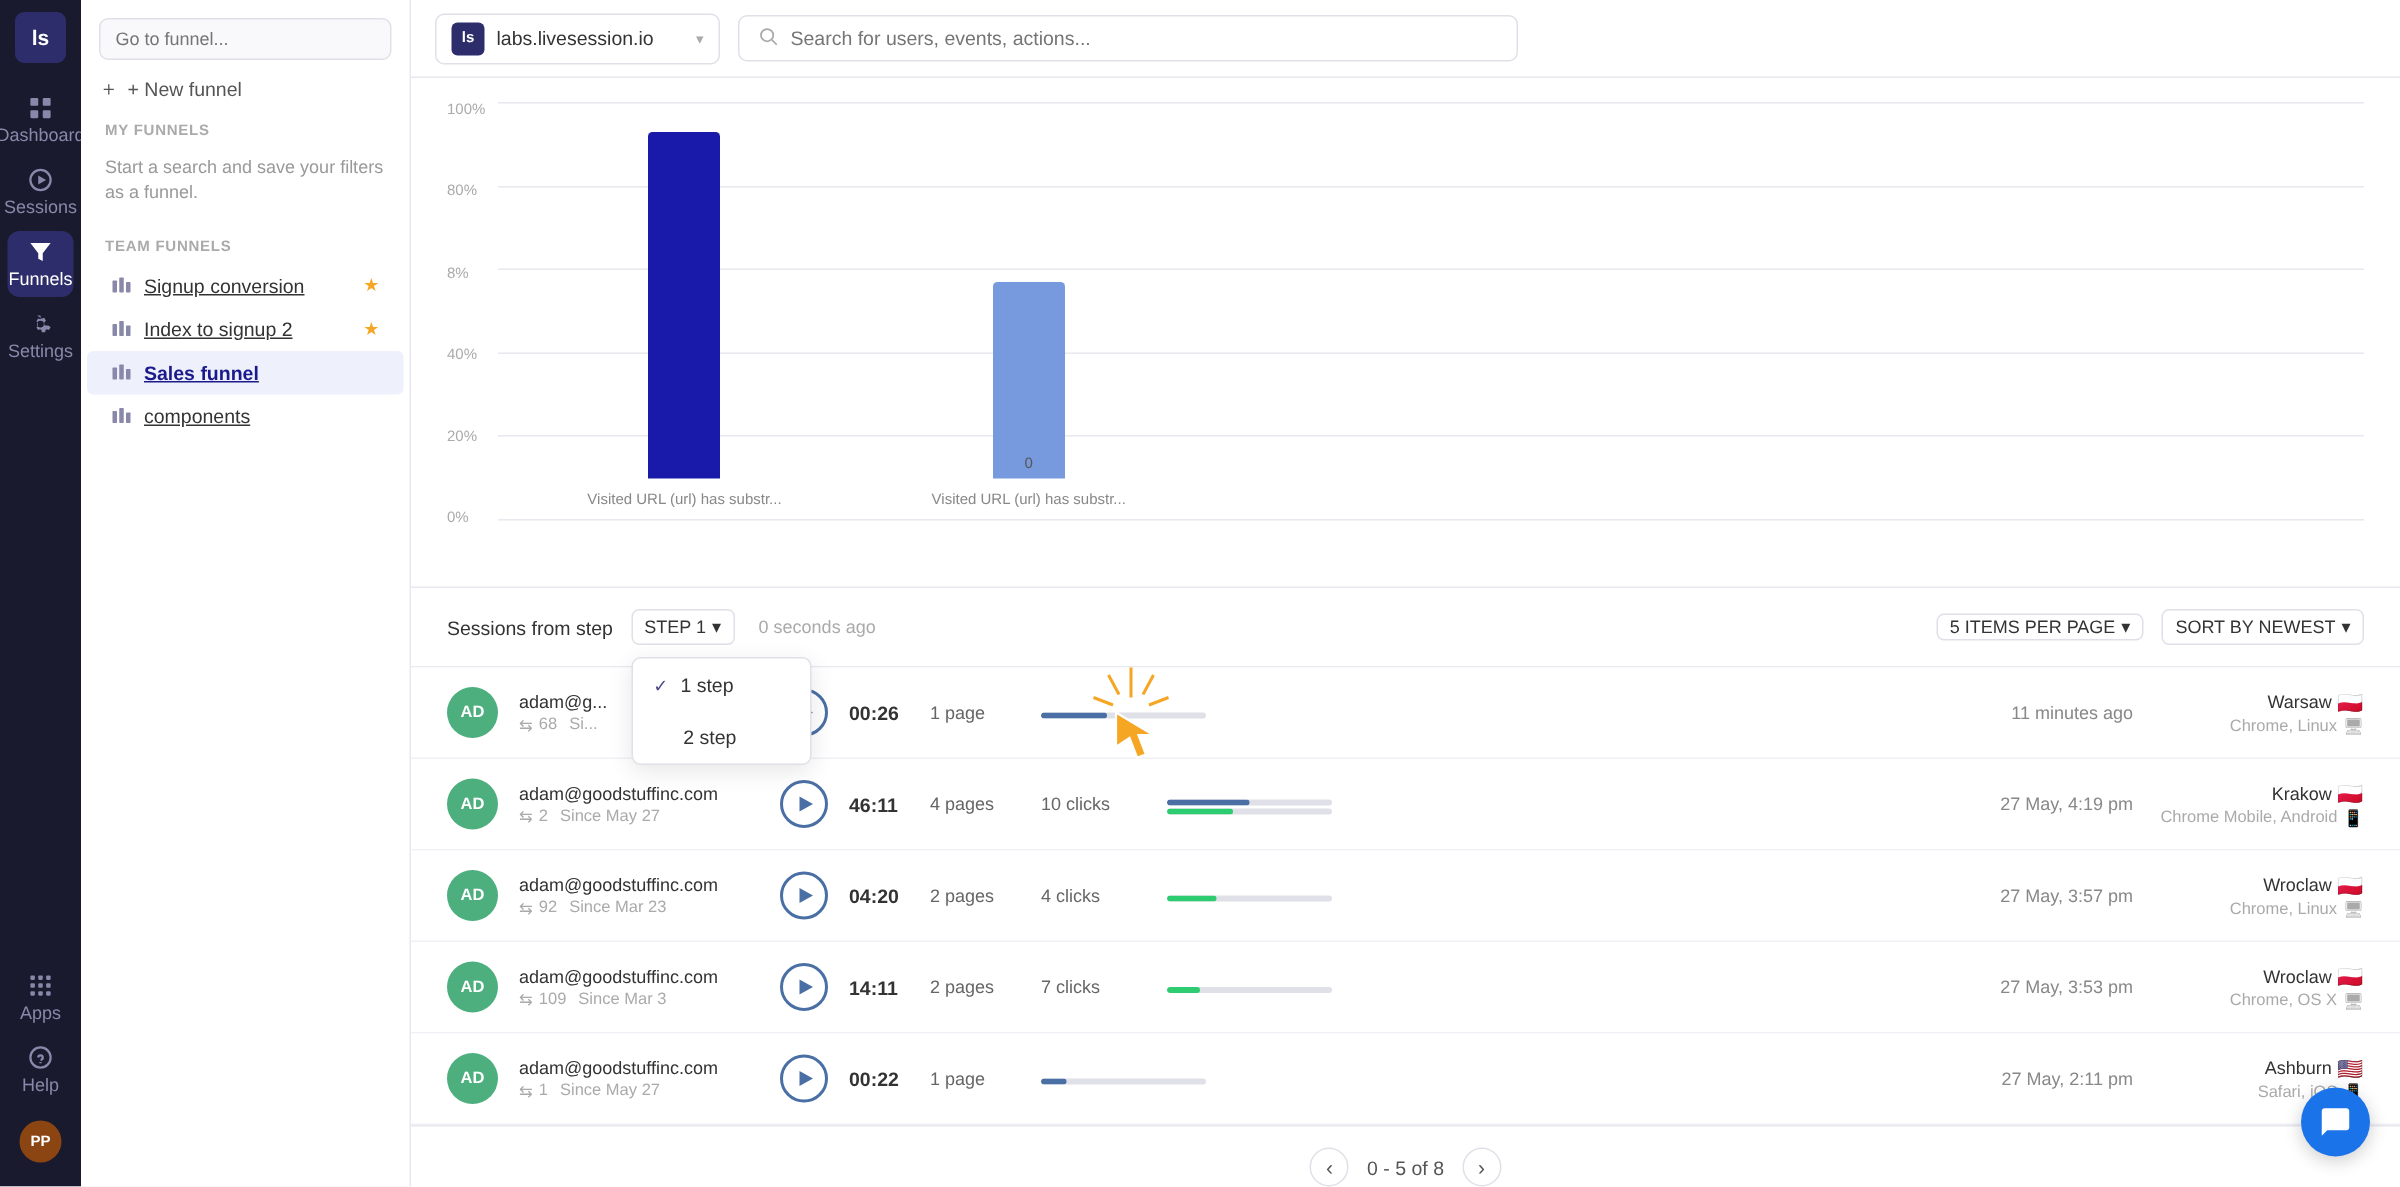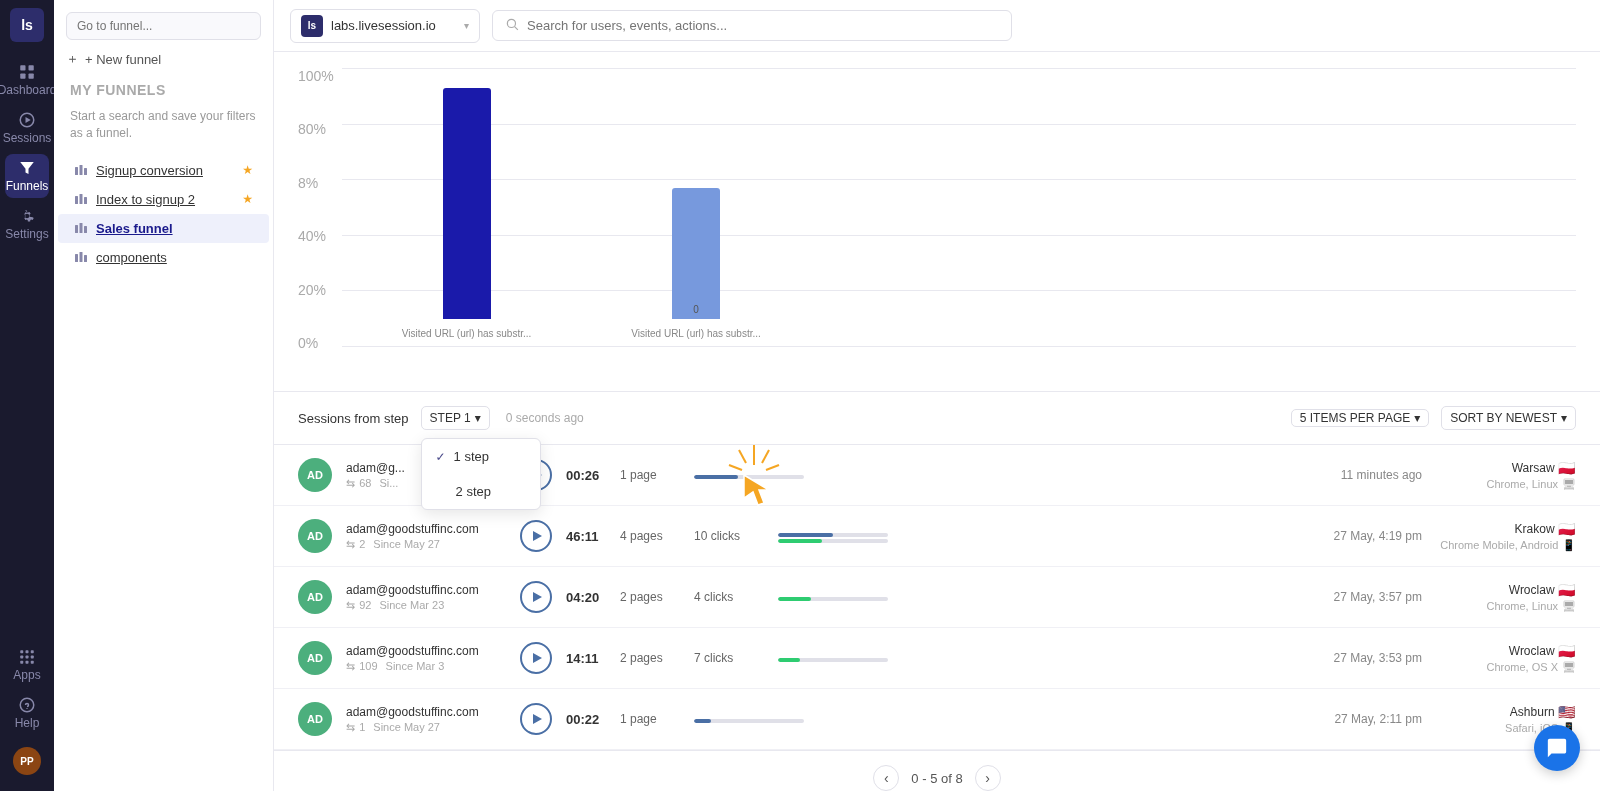--- a/index.html
+++ b/index.html
@@ -55,21 +55,21 @@
       color: #999;
       background: #f9f9fc;
     }
     .sidebar-new-btn {
       margin: 0 12px 14px;
       display: flex; align-items: center; gap: 6px;
       color: #555; font-size: 13px; cursor: pointer;
     }
     .sidebar-section-label {
       padding: 0 16px 6px;
-      font-size: 14px; font-weight: 700; color: #aaa; text-transform: uppercase; letter-spacing: 0.5px;
+      font-size: 10px; font-weight: 700; color: #aaa; text-transform: uppercase; letter-spacing: 0.5px;
     }
     .sidebar-empty-text {
       padding: 4px 16px 14px;
       font-size: 12px; color: #999; line-height: 1.4;
     }
     .sidebar-section-label2 {
       padding: 8px 16px 6px;
       font-size: 10px; font-weight: 700; color: #aaa; text-transform: uppercase; letter-spacing: 0.5px;
     }
     .sidebar-item {
@@ -135,21 +135,21 @@
     .chart-area {
       padding: 16px 24px;
       border-bottom: 1px solid #e8e8ef;
       background: #fff;
       height: 340px;
     }
     .chart-y-labels {
       display: flex; flex-direction: column; justify-content: space-between;
       padding-bottom: 24px;
       padding-right: 8px;
-      font-size: 14px; color: #aaa;
+      font-size: 10px; color: #aaa;
     }
 
     
     .sessions-header {
       display: flex; align-items: center; gap: 12px;
       padding: 14px 24px;
       border-bottom: 1px solid #e8e8ef;
       background: #fff;
       flex-shrink: 0;
     }
@@ -322,20 +322,21 @@
   <input class="sidebar-search" type="text" placeholder="Go to funnel..." style="">
 
   <div class="sidebar-new-btn">
     <span>＋</span>
     <span>+ New funnel</span>
   </div>
 
   <div class="sidebar-section-label">MY FUNNELS</div>
   <div class="sidebar-empty-text">Start a search and save your filters as a funnel.</div>
 
+  <div class="sidebar-section-label2">TEAM FUNNELS</div>
 
   <div class="sidebar-item">
     <span class="sidebar-item-icon">
       <svg viewBox="0 0 14 14" fill="currentColor">
           <rect x="1" y="4" width="3" height="8" rx="0.5"></rect>
           <rect x="5.5" y="2" width="3" height="10" rx="0.5"></rect>
           <rect x="10" y="5" width="3" height="7" rx="0.5"></rect>
         </svg>
     </span>
     <span class="sidebar-item-text">Signup conversion</span>

